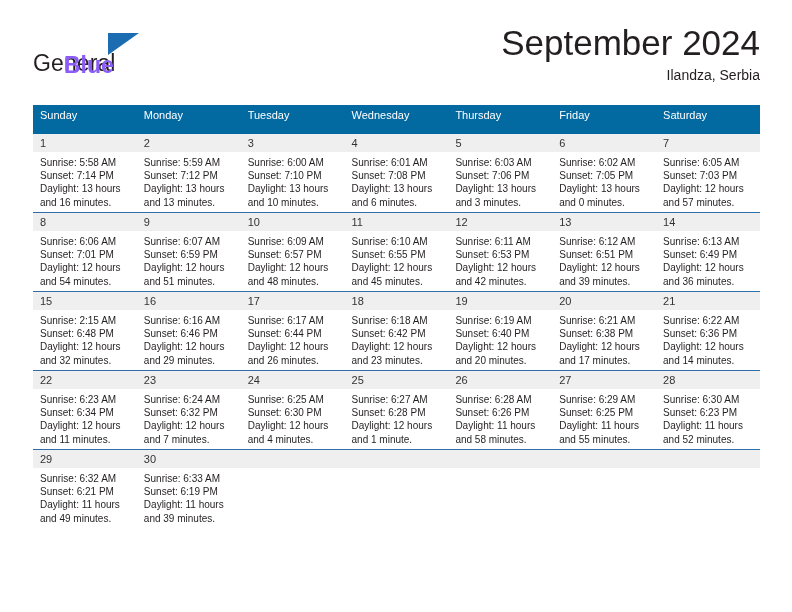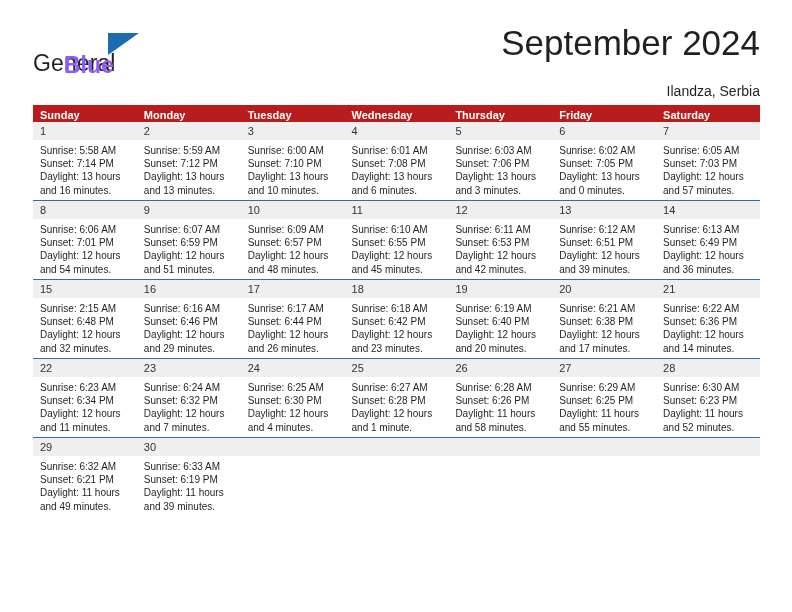--- a/index.html
+++ b/index.html
@@ -76,40 +76,40 @@
     font-weight: normal;
     color: #231f20;
     line-height: 34px;
     white-space: nowrap;
   }
   .cal-subtitle {
     font-size: 14px;
     font-weight: normal;
     color: #231f20;
     line-height: 22px;
-    margin-top: 20px;
+    margin-top: 4px;
     white-space: nowrap;
   }
 
   
   .calendar {
     position: absolute;
     left: 33px;
     top: 105px;
     width: 727px;
     border-collapse: collapse;
     table-layout: fixed;
   }
   .calendar th {
-    background: #b91c1c;
+    background: #0369a1;
     color: #ffffff;
     font-size: 11px;
-    font-weight: bold;
+    font-weight: normal;
     text-align: left;
-    padding: 4px 0 0 7px;
+    padding: 4px 0 12px 7px;
     height: 12px;
     line-height: 13px;
     border: none;
   }
   .calendar td {
     vertical-align: top;
     padding: 0;
     border: none;
     border-top: 1.3px solid #2f6ea8;
     background: #ffffff;

